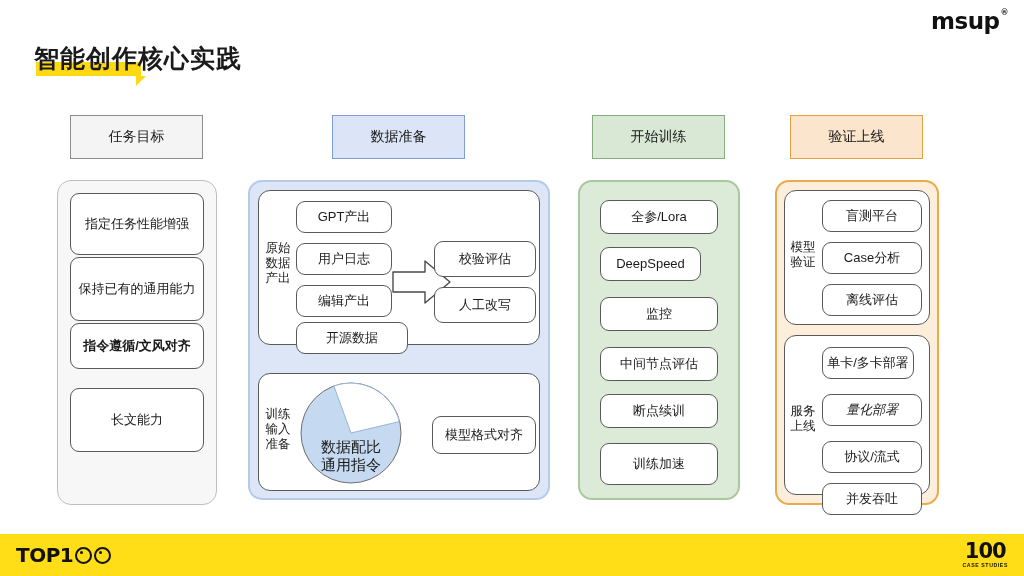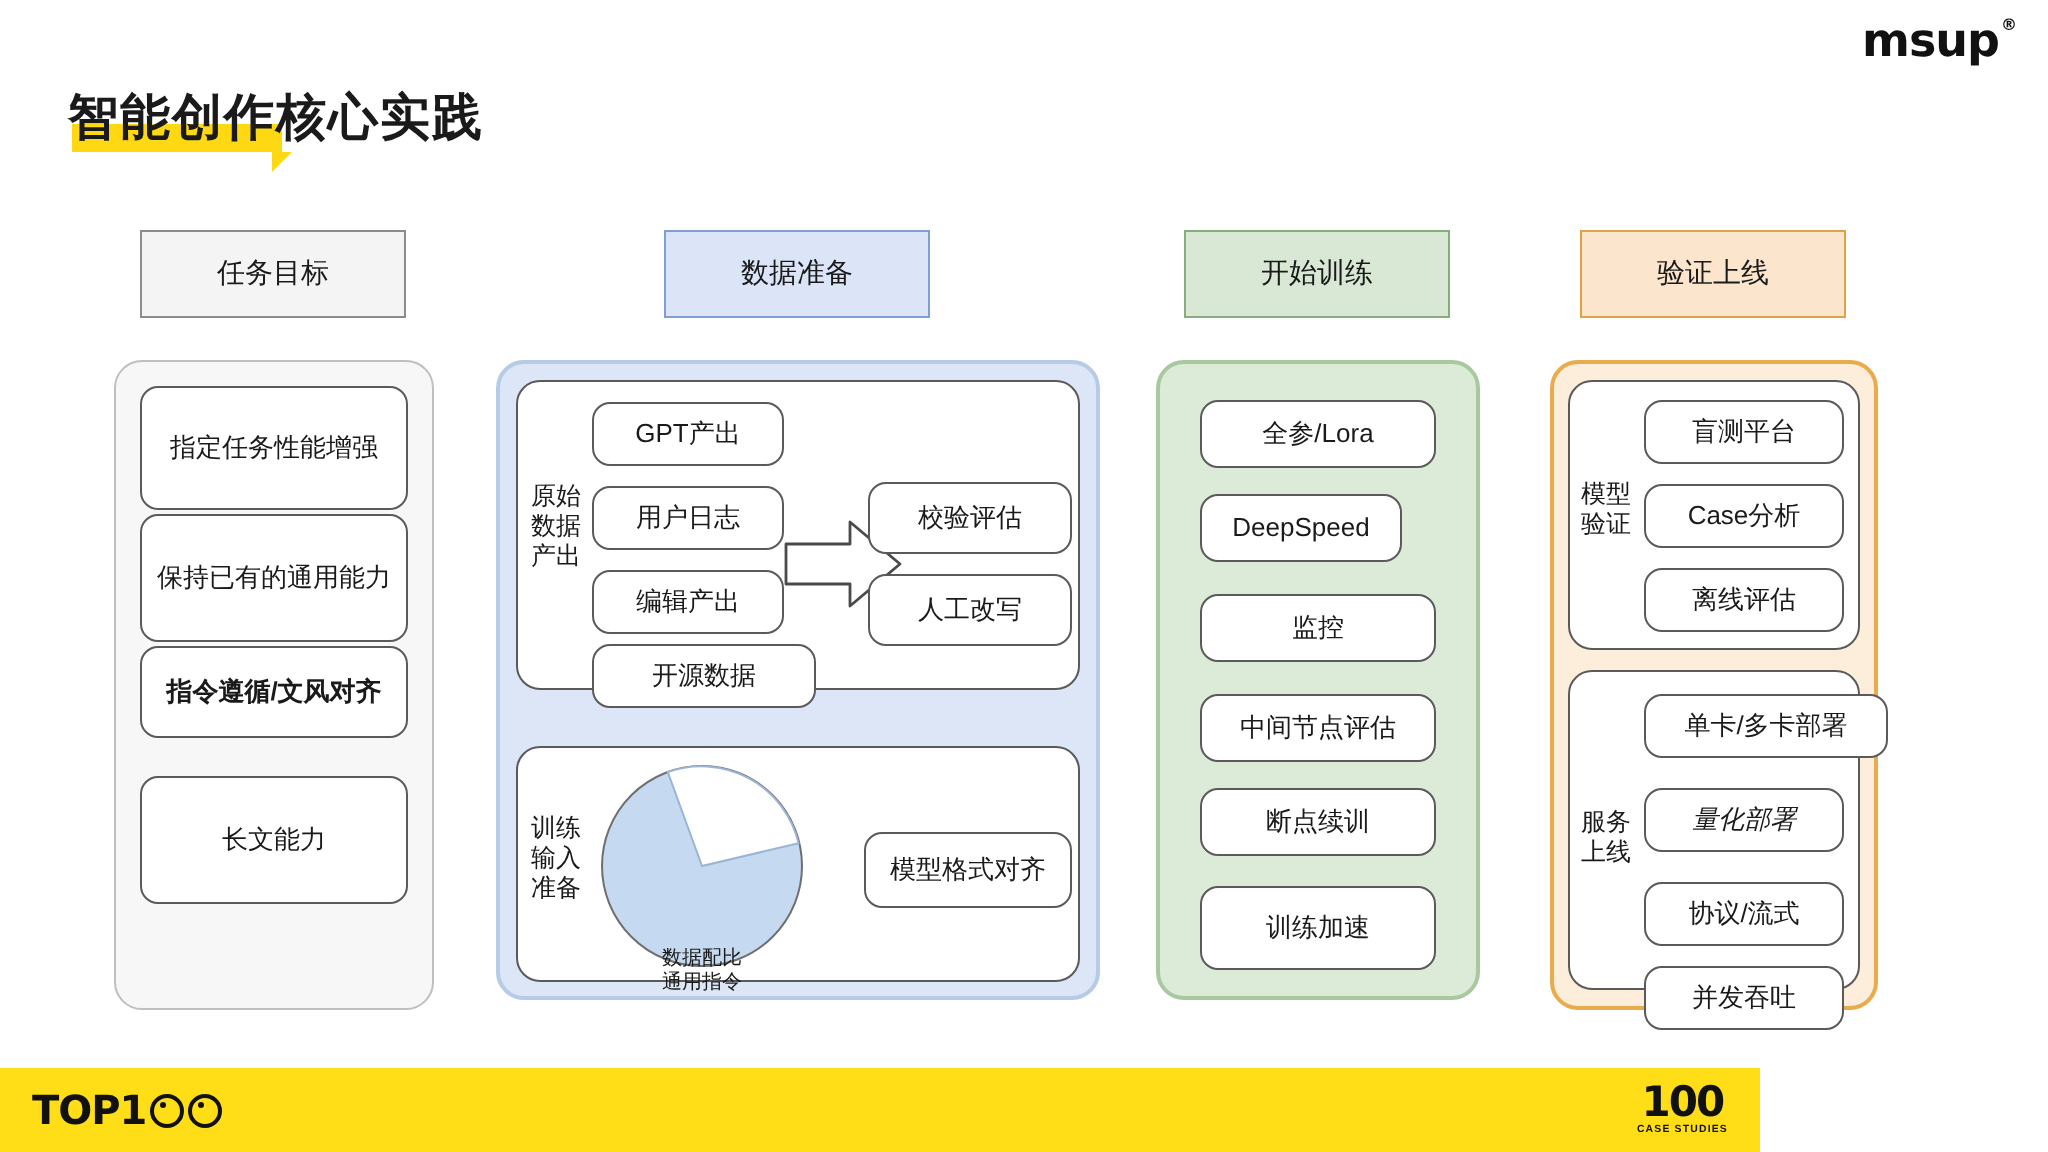--- a/index.html
+++ b/index.html
@@ -117,31 +117,30 @@
   
   #flow-arrow { position: absolute; left: 392px; top: 258px; }
 
   
   #pie-wrap { position: absolute; left: 300px; top: 382px; width: 102px; height: 102px; }
   #pie-wrap svg { display: block; }
   .pie-label {
     position: absolute;
     left: 0; top: 56px; width: 102px;
     text-align: center;
-    font-size: 10px;
+    font-size: 15px;
     line-height: 1.18;
     white-space: pre-line;
-    margin-top: 36px;
   }
 
   
   #footer {
     position: absolute;
     left: 0; bottom: 0;
-    width: 880px; height: 42px;
+    width: 1024px; height: 42px;
     background: #ffdd17;
     display: flex;
     align-items: center;
   }
   #footer-url {
     position: absolute;
     left: 0; width: 1024px;
     text-align: center;
     font-size: 12px;
     font-weight: bold;
@@ -267,21 +266,21 @@
 <div class="group-card" id="c4-gtop" style="left: 784px; top: 190px; width: 146px; height: 135px;"></div>
 <div class="side-label" id="c4-gtop-label" style="left: 784px; top: 240px; width: 38px;">模型
 验证</div>
 <div class="pill" id="c4-t0" style="left: 822px; top: 200px; width: 100px; height: 32px;">盲测平台</div>
 <div class="pill" id="c4-t1" style="left: 822px; top: 242px; width: 100px; height: 32px;">Case分析</div>
 <div class="pill" id="c4-t2" style="left: 822px; top: 284px; width: 100px; height: 32px;">离线评估</div>
 
 <div class="group-card" id="c4-gbot" style="left: 784px; top: 335px; width: 146px; height: 160px;"></div>
 <div class="side-label" id="c4-gbot-label" style="left: 784px; top: 404px; width: 38px;">服务
 上线</div>
-<div class="pill" id="c4-b0" style="left: 822px; top: 347px; width: 122px; height: 32px;">单卡/多卡部署</div>
+<div class="pill" id="c4-b0" style="left: 822px; top: 347px; width: 92px; height: 32px;">单卡/多卡部署</div>
 <div class="pill" id="c4-b1" style="left: 822px; top: 394px; width: 100px; height: 32px; font-style: italic;">量化部署</div>
 <div class="pill" id="c4-b2" style="left: 822px; top: 441px; width: 100px; height: 32px;">协议/流式</div>
 <div class="pill" id="c4-b3" style="left: 822px; top: 483px; width: 100px; height: 32px;">并发吞吐</div>
 
 <div id="footer" style="background: rgb(255, 221, 23);">
   <div id="top1-logo">
     <span>TOP1</span>
     <span class="eye" style="background: rgb(255, 221, 23);"></span>
     <span class="eye" style="background: rgb(255, 221, 23);"></span>
   </div>

